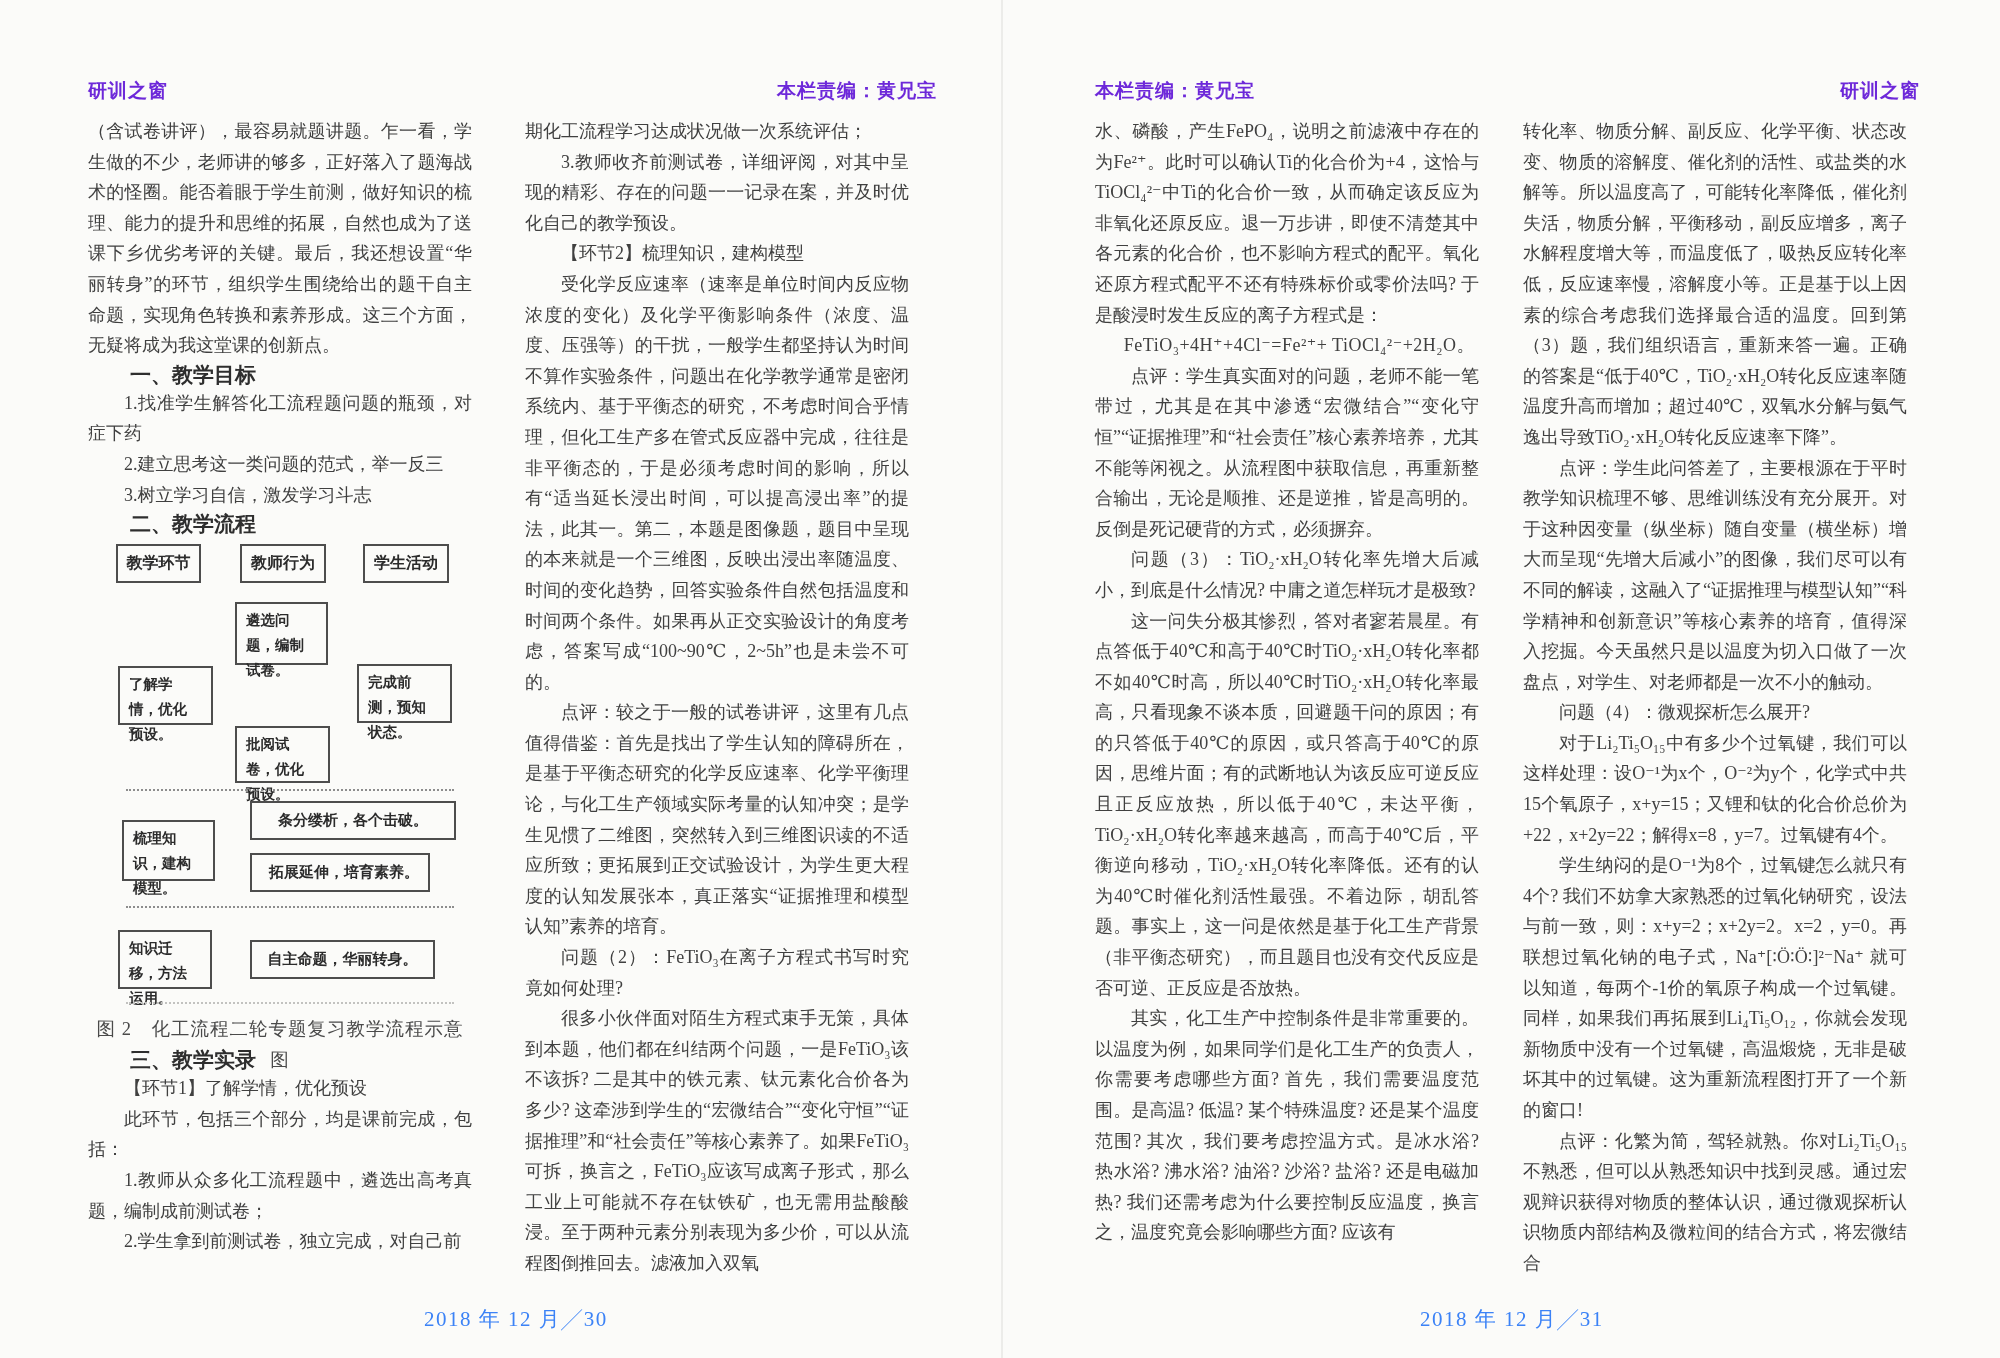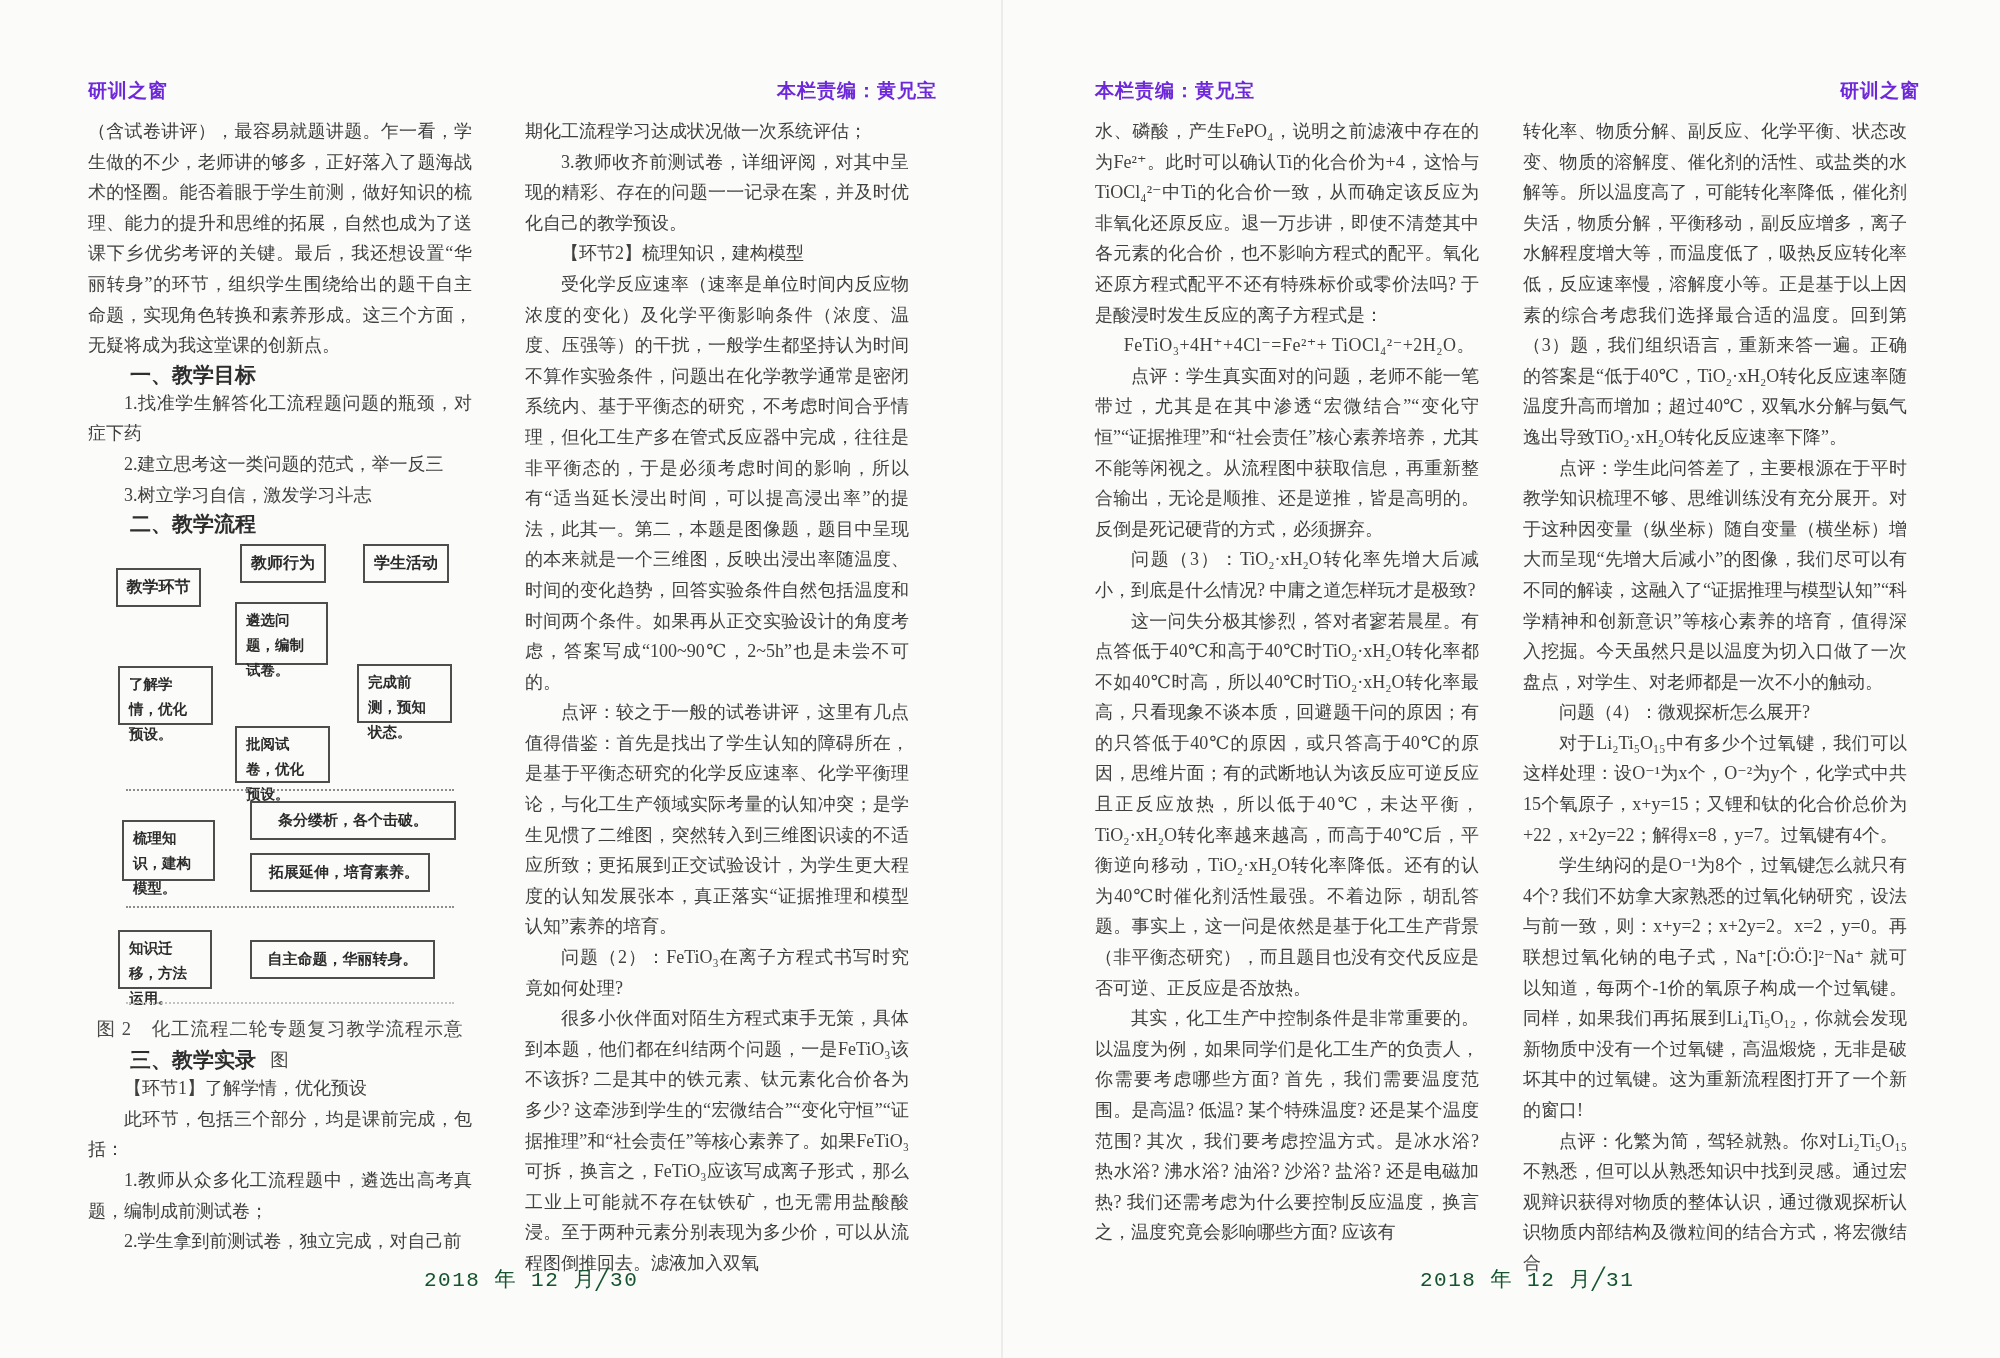--- a/index.html
+++ b/index.html
@@ -28,42 +28,42 @@
     font-family:"Liberation Sans","DejaVu Sans",sans-serif; font-weight:bold;
     color:#2b2b2b; box-sizing:border-box;}
   .fc-head{font-size:16px; line-height:34px; text-align:center;}
   .fc-two{font-size:14.5px; line-height:25px; padding:4px 18px 0 9px; text-align:left;}
   .fc-wide{font-size:15px; text-align:center; line-height:34px;}
   .fc-dot{position:absolute; border-top:2px dotted #8d8d8d; height:0;}
   .fc-dot.light{border-top:2px dotted #c2c2c0;}
   .fc-cap{position:absolute; left:0; width:100%; text-align:center; font-size:18.5px;
     color:#4a4a4a; text-indent:0; letter-spacing:1px;}
   
-  .pageno{position:absolute; top:1265px; font-family:Liberation Mono, monospace;
-    font-size:21px; color:#14532d; letter-spacing:1.5px;}
+  .pageno{position:absolute; top:1305px; font-family:Liberation Serif, serif;
+    font-size:21px; color:#3b82f6; letter-spacing:1.5px;}
 </style>
 </head>
 <body>
 
 <div class="sheet">
   <div class="fold"></div>
 
   <div class="hdr" style="left:88px;">研训之窗</div>
   <div class="hdr" style="left:777px;">本栏责编：黄兄宝</div>
 
   <div class="col" style="left:88px;">
     <p class="noind">（含试卷讲评），最容易就题讲题。乍一看，学生做的不少，老师讲的够多，正好落入了题海战术的怪圈。能否着眼于学生前测，做好知识的梳理、能力的提升和思维的拓展，自然也成为了送课下乡优劣考评的关键。最后，我还想设置“华丽转身”的环节，组织学生围绕给出的题干自主命题，实现角色转换和素养形成。这三个方面，无疑将成为我这堂课的创新点。</p>
     <p class="h-sec">一、教学目标</p>
     <p>1.找准学生解答化工流程题问题的瓶颈，对症下药</p>
     <p>2.建立思考这一类问题的范式，举一反三</p>
     <p>3.树立学习自信，激发学习斗志</p>
     <p class="h-sec">二、教学流程</p>
 
     <div class="flow">
-      <div class="fc-box fc-head" style="left:28px;top:4px;width:85px;height:39px;margin-top:24px;">教学环节</div>
+      <div class="fc-box fc-head" style="left:28px;top:4px;width:85px;height:39px;">教学环节</div>
       <div class="fc-box fc-head" style="left:152px;top:4px;width:86px;height:39px;">教师行为</div>
       <div class="fc-box fc-head" style="left:275px;top:4px;width:86px;height:39px;">学生活动</div>
 
       <div class="fc-box fc-two" style="left:147px;top:62px;width:93px;height:63px;">遴选问题，编制试卷。</div>
       <div class="fc-box fc-two" style="left:30px;top:126px;width:95px;height:59px;">了解学情，优化预设。</div>
       <div class="fc-box fc-two" style="left:269px;top:124px;width:95px;height:59px;">完成前测，预知状态。</div>
       <div class="fc-box fc-two" style="left:147px;top:186px;width:95px;height:57px;">批阅试卷，优化预设。</div>
 
       <div class="fc-dot" style="left:38px;top:249px;width:328px;"></div>
 

